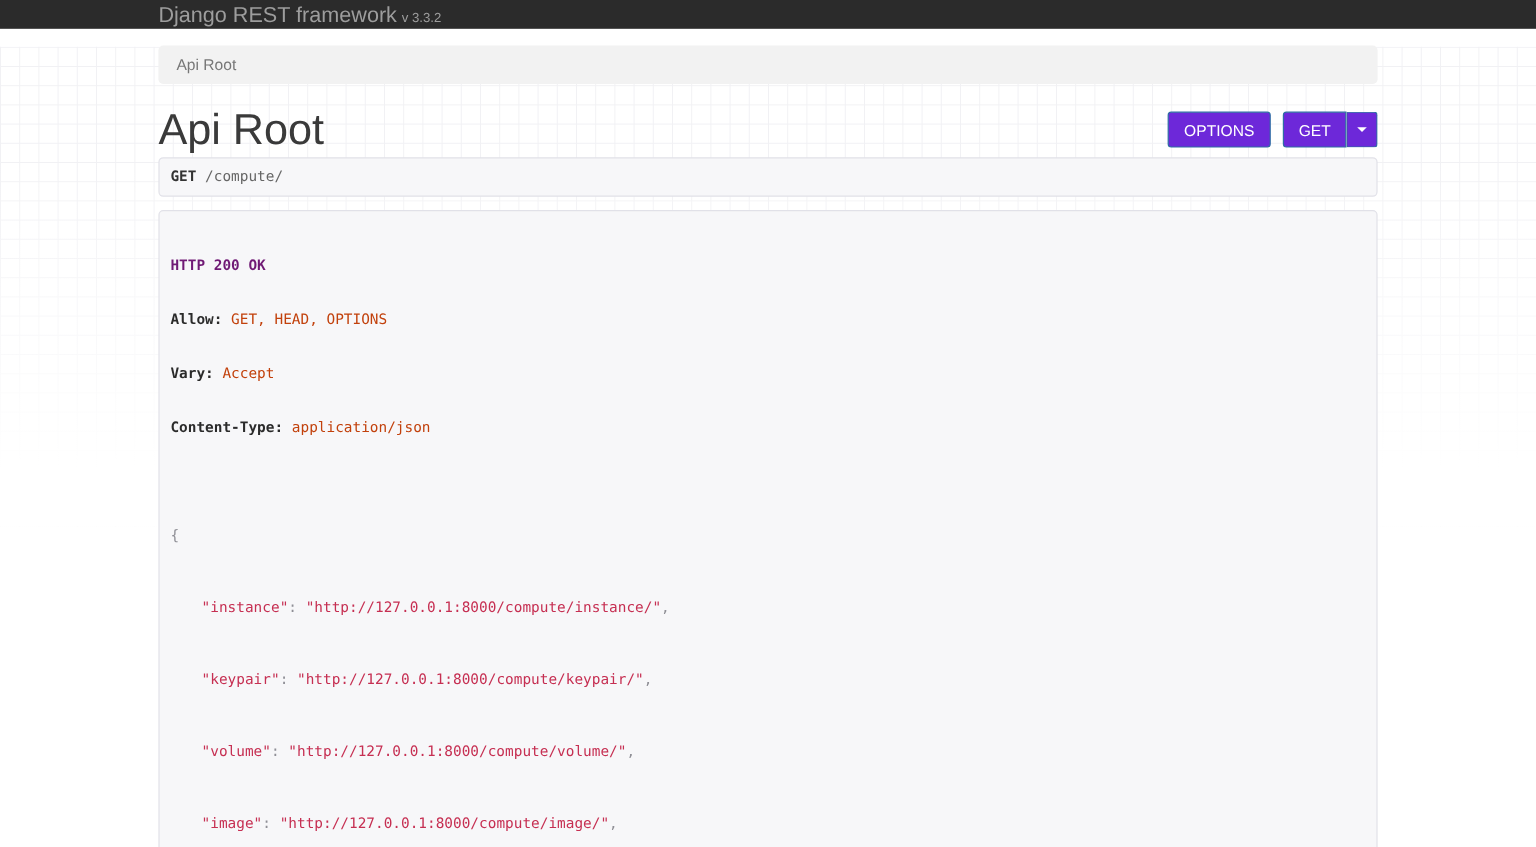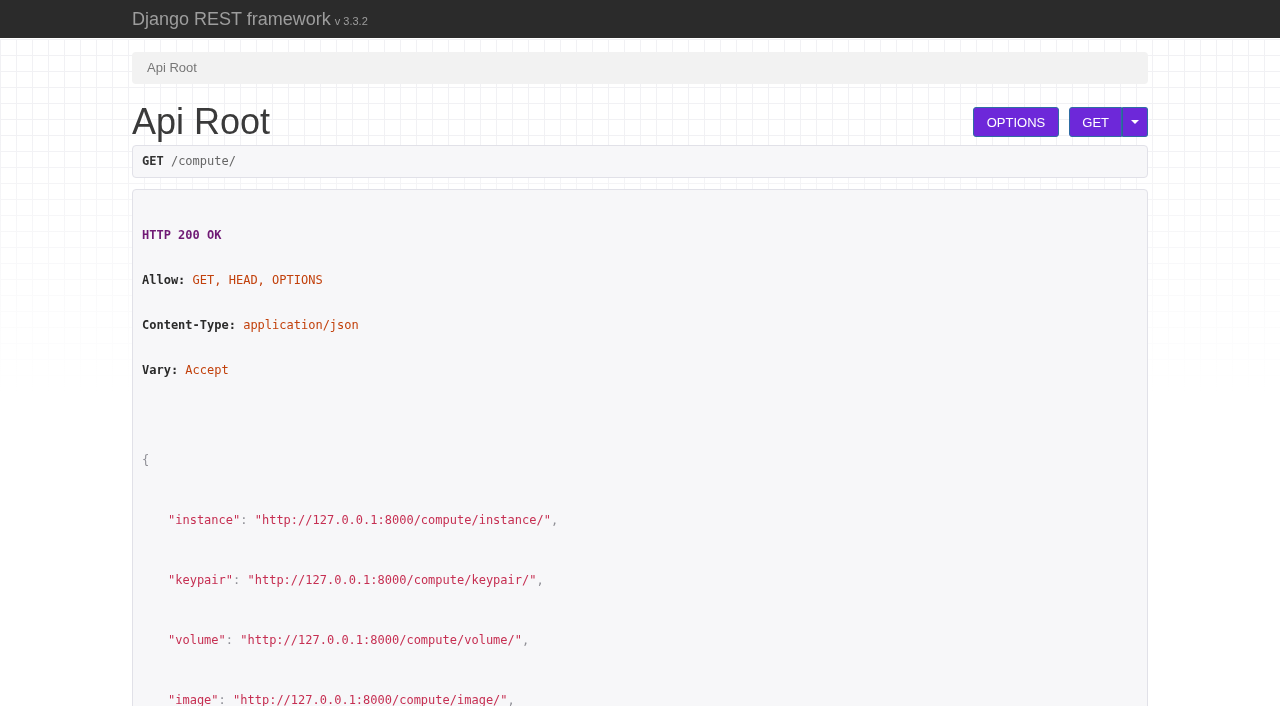--- a/index.html
+++ b/index.html
@@ -7,21 +7,21 @@
   body {
     font-family: "Liberation Sans", sans-serif;
     background: #ffffff;
     color: #333333;
     overflow: hidden;
     position: relative;
   }
 
   
   .navbar {
-    height: 38px;
+    height: 24px;
     background: #2b2b2b;
     display: flex;
     align-items: center;
     position: relative;
     z-index: 2;
     text-align: right;
   }
   .navbar-inner {
     width: 1016px;
     margin: 0 auto;
@@ -192,22 +192,22 @@
     </div>
   </div>
 
   <div class="request-box">
     <span class="method">GET</span><span> </span><span class="path">/compute/</span>
   </div>
 
   <div class="response-panel">
     <div class="line status-line">HTTP 200 OK</div>
     <div class="line"><span class="hdr-name">Allow:</span><span> </span><span class="hdr-value">GET, HEAD, OPTIONS</span></div>
+    <div class="line"><span class="hdr-name">Vary:</span><span> </span><span class="hdr-value">Accept</span></div>
     <div class="line"><span class="hdr-name">Content-Type:</span><span> </span><span class="hdr-value">application/json</span></div>
-    <div class="line"><span class="hdr-name">Vary:</span><span> </span><span class="hdr-value">Accept</span></div>
     <div class="blank-line"></div>
     <div class="line pun">{</div>
 
     <div class="line json-row"><span class="str">"instance"</span><span class="pun">: </span><a class="url-link">"http://127.0.0.1:8000/compute/instance/"</a><span class="pun">,</span></div>
 
     <div class="line json-row"><span class="str">"keypair"</span><span class="pun">: </span><a class="url-link">"http://127.0.0.1:8000/compute/keypair/"</a><span class="pun">,</span></div>
 
     <div class="line json-row"><span class="str">"volume"</span><span class="pun">: </span><a class="url-link">"http://127.0.0.1:8000/compute/volume/"</a><span class="pun">,</span></div>
 
     <div class="line json-row"><span class="str">"image"</span><span class="pun">: </span><a class="url-link">"http://127.0.0.1:8000/compute/image/"</a><span class="pun">,</span></div>

